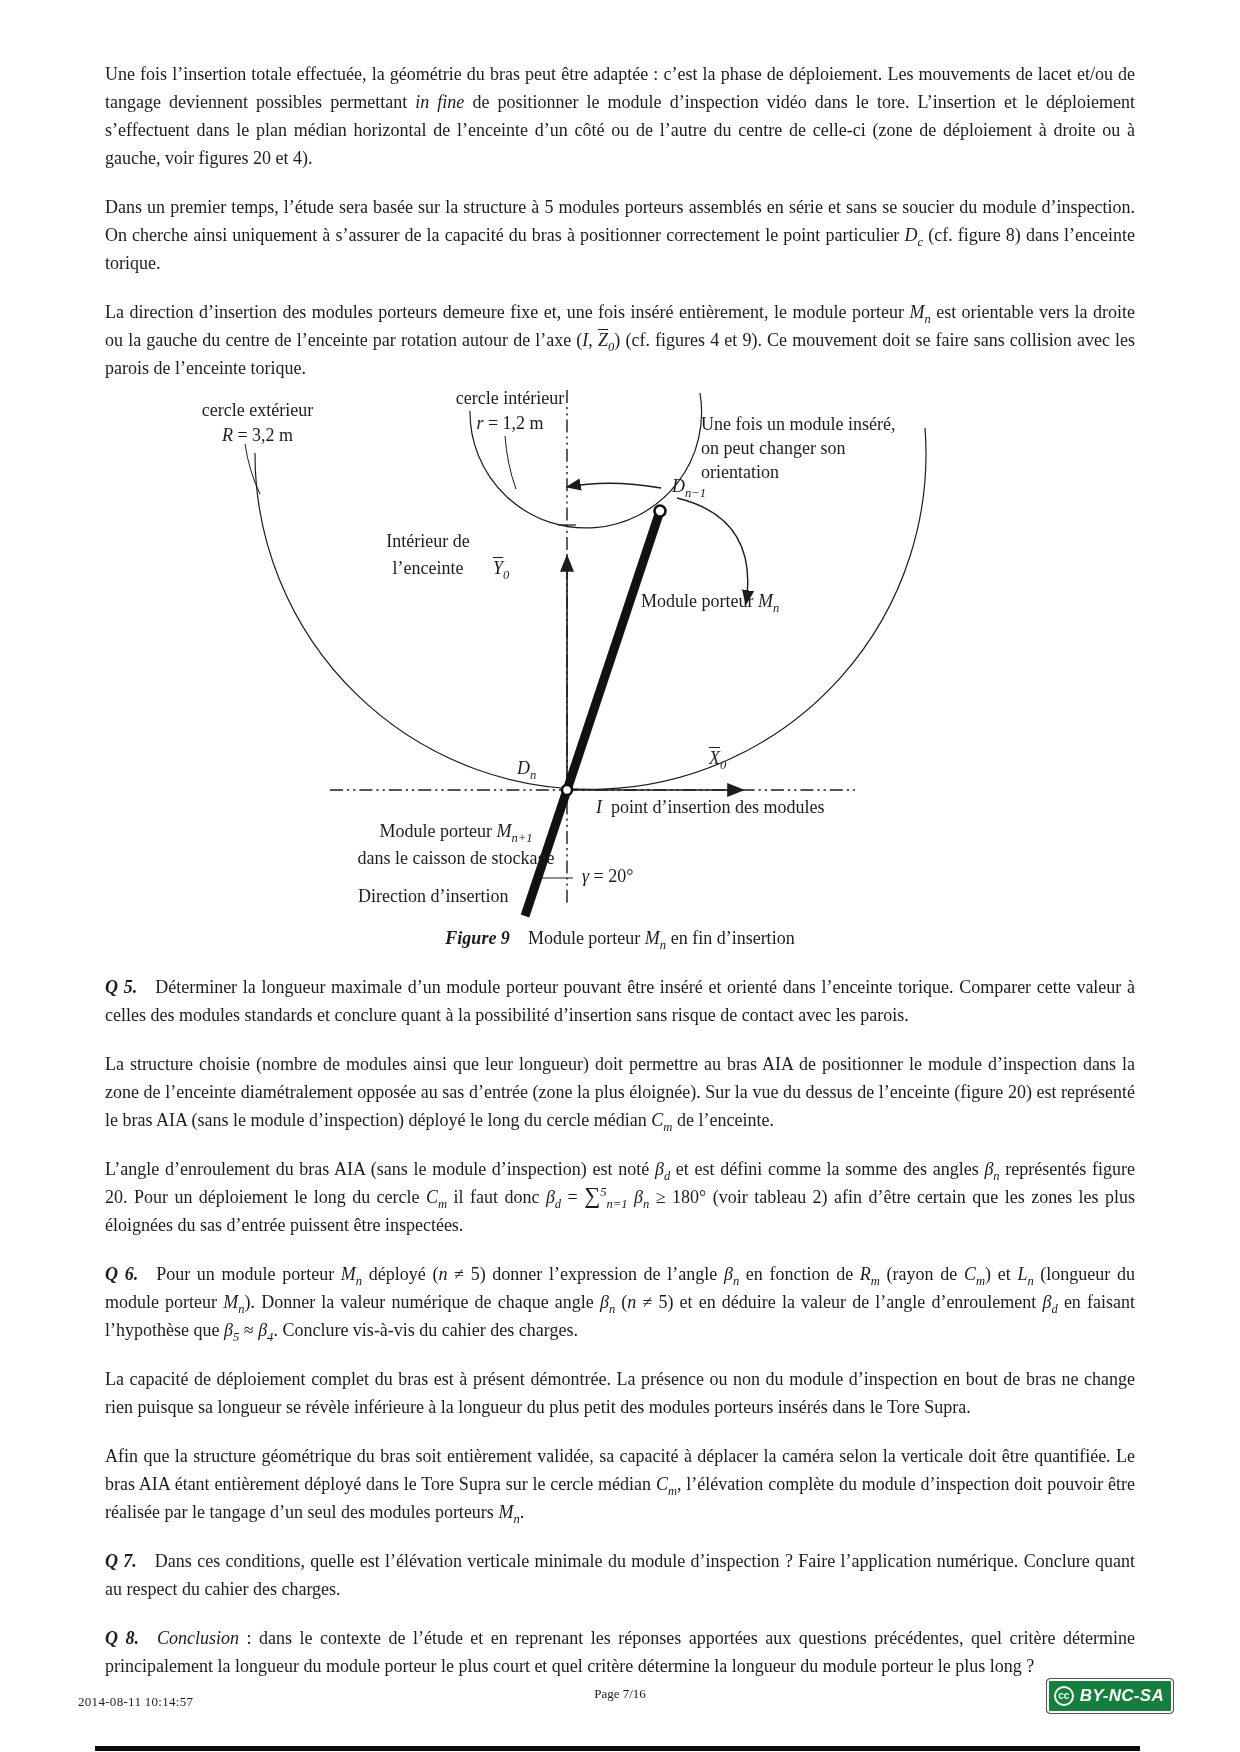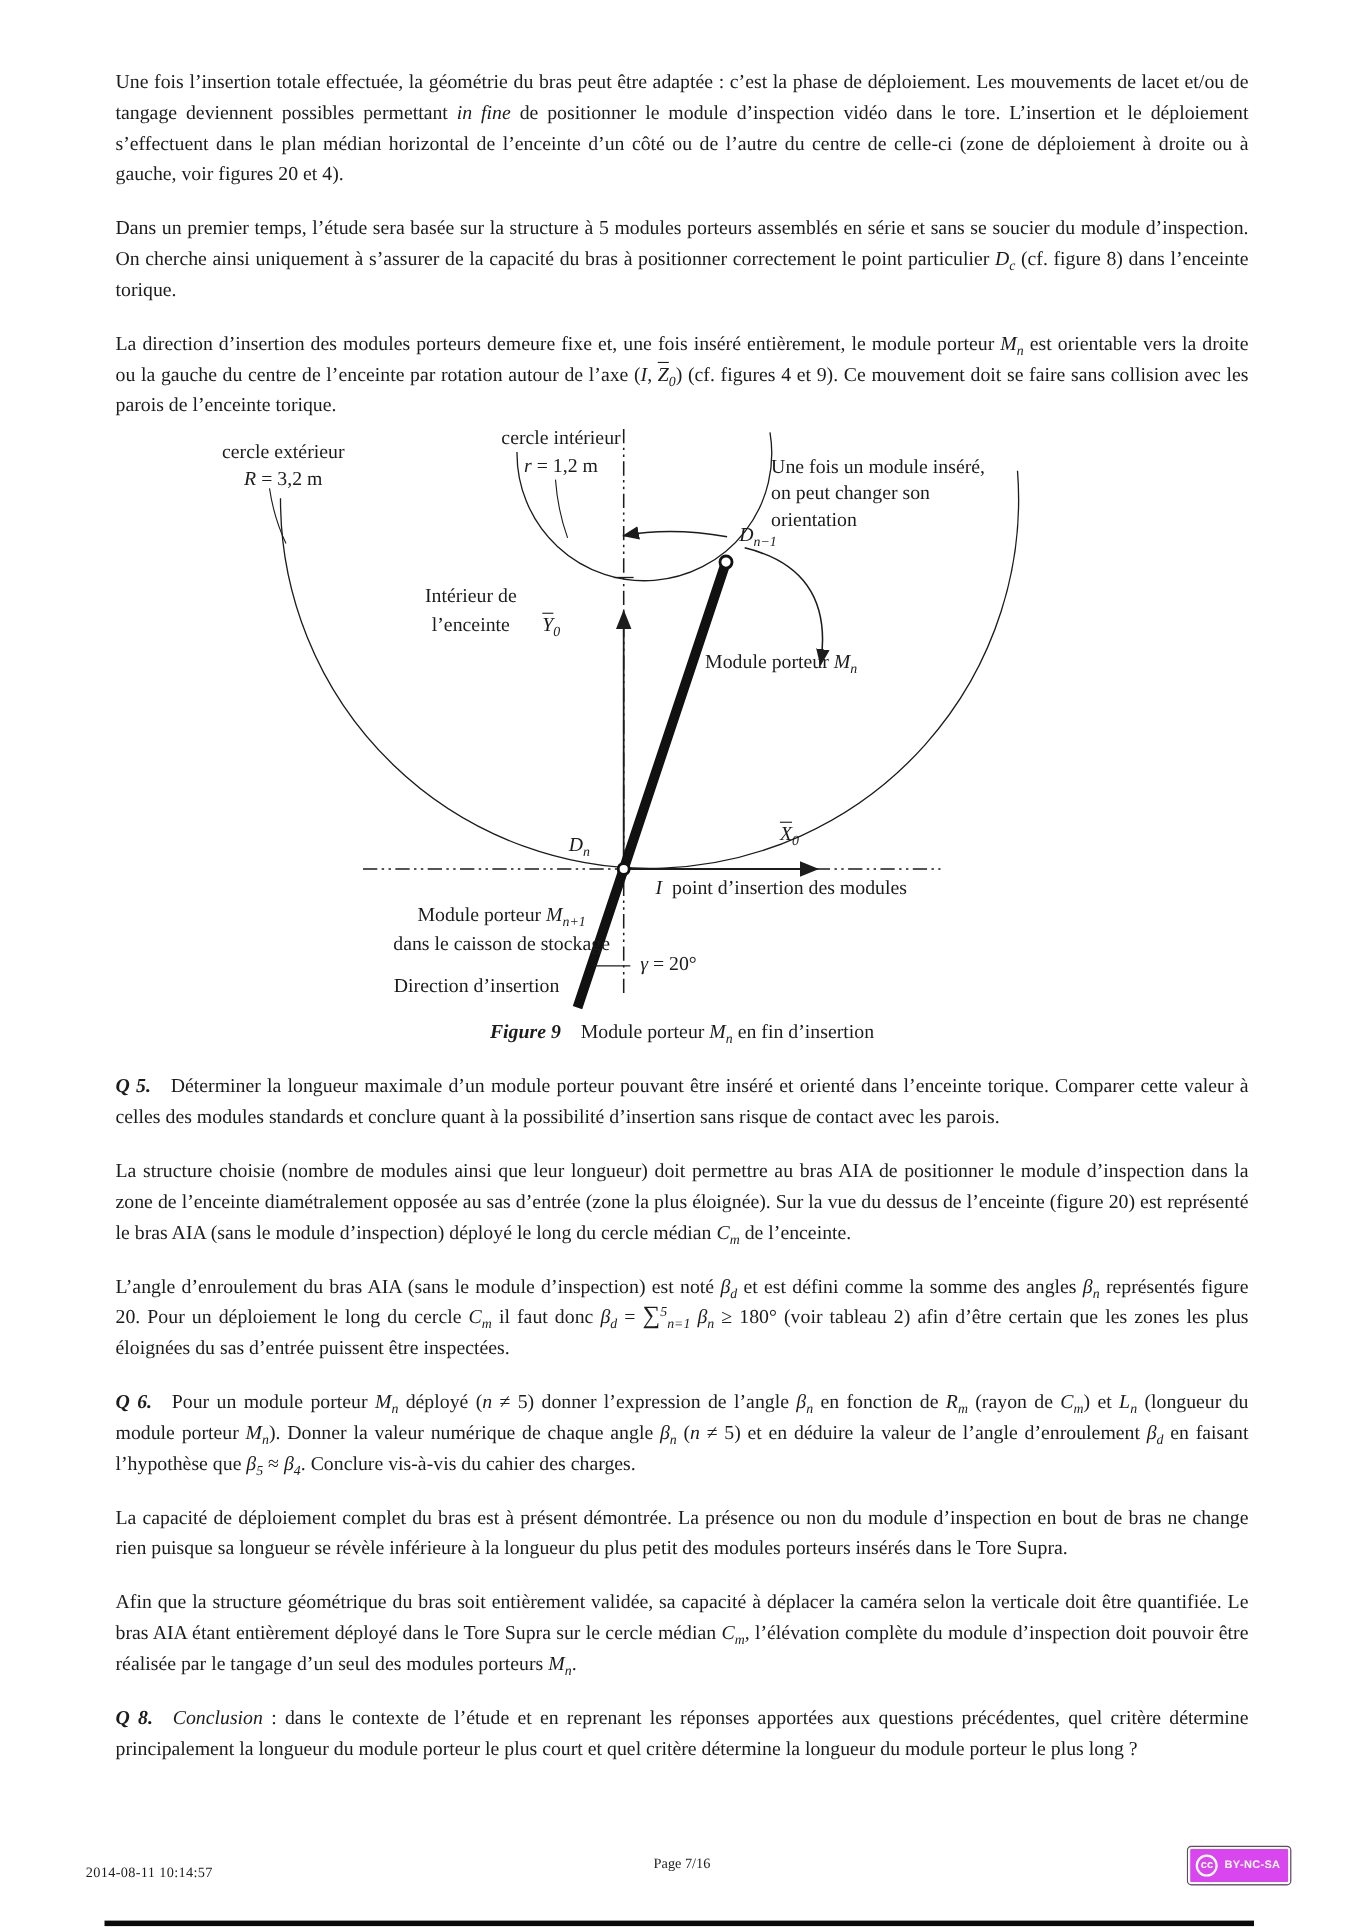--- a/index.html
+++ b/index.html
@@ -26,30 +26,30 @@
   .fig-label{position:absolute;line-height:25px;}
   .fig-center{text-align:center;}
   .fig-caption{text-align:center;margin:4px 0 0 0;padding-top:2px;}
   
   .footer{position:absolute;left:0;top:1678px;width:1240px;height:40px;}
   .footer-ts{position:absolute;left:78px;top:10px;font-size:13px;letter-spacing:0.3px;}
   .footer-page{position:absolute;left:0;width:1240px;text-align:center;top:2px;font-size:13px;}
   .cc-badge{
     position:absolute;right:66px;top:0px;
     display:flex;align-items:center;gap:6px;
-    background:#d946ef;border:1px solid #555;border-radius:4px;
+    background:#15803d;border:1px solid #555;border-radius:4px;
     box-shadow:inset 0 0 0 2px #fff;
     padding:3px 9px 3px 7px;
     font-family:"Liberation Sans","DejaVu Sans",sans-serif;
   }
   .cc-circle{
     width:16px;height:16px;border:2px solid #fff;border-radius:50%;
     color:#fff;font-size:10px;font-weight:bold;line-height:16px;text-align:center;
   }
-  .cc-text{color:#fff;font-weight:bold;font-size:10px;letter-spacing:0.3px;}
+  .cc-text{color:#fff;font-weight:bold;font-size:17px;letter-spacing:0.3px;font-style:italic;}
   .bottom-bar{position:absolute;left:95px;top:1746px;width:1045px;height:5px;background:#0a0a0a;}
 </style>
 </head>
 <body>
 
 <div class="content">
 
   <p class="body-par first"><span class="seg">Une fois l’insertion totale effectuée, la géométrie du bras peut être adaptée : c’est la phase de déploiement. Les mouvements de lacet et/ou de tangage deviennent possibles permettant </span><span class="seg-i">in fine</span><span class="seg"> de positionner le module d’inspection vidéo dans le tore. L’insertion et le déploiement s’effectuent dans le plan médian horizontal de l’enceinte d’un côté ou de l’autre du centre de celle-ci (zone de déploiement à droite ou à gauche, voir figures 20 et 4).</span></p>
   <p class="body-par"><span class="seg">Dans un premier temps, l’étude sera basée sur la structure à 5 modules porteurs assemblés en série et sans se soucier du module d’inspection. On cherche ainsi uniquement à s’assurer de la capacité du bras à positionner correctement le point particulier </span><span class="seg-m">D</span><sub class="seg-sub">c</sub><span class="seg"> (cf. figure 8) dans l’enceinte torique.</span></p>
   <p class="body-par"><span class="seg">La direction d’insertion des modules porteurs demeure fixe et, une fois inséré entièrement, le module porteur </span><span class="seg-m">M</span><sub class="seg-sub">n</sub><span class="seg"> est orientable vers la droite ou la gauche du centre de l’enceinte par rotation autour de l’axe (</span><span class="seg-m">I</span><span class="seg">, </span><span class="seg-vec">Z</span><sub class="seg-sub">0</sub><span class="seg">) (cf. figures 4 et 9). Ce mouvement doit se faire sans collision avec les parois de l’enceinte torique.</span></p>
@@ -118,20 +118,21 @@
   </div>
 
   <p class="fig-caption"><span class="seg-b">Figure 9</span><span class="seg">  Module porteur </span><span class="seg-m">M</span><sub class="seg-sub">n</sub><span class="seg"> en fin d’insertion</span></p>
 
   <p class="body-par"><span class="seg-b">Q 5.</span><span class="seg"> Déterminer la longueur maximale d’un module porteur pouvant être inséré et orienté dans l’enceinte torique. Comparer cette valeur à celles des modules standards et conclure quant à la possibilité d’insertion sans risque de contact avec les parois.</span></p>
   <p class="body-par"><span class="seg">La structure choisie (nombre de modules ainsi que leur longueur) doit permettre au bras AIA de positionner le module d’inspection dans la zone de l’enceinte diamétralement opposée au sas d’entrée (zone la plus éloignée). Sur la vue du dessus de l’enceinte (figure 20) est représenté le bras AIA (sans le module d’inspection) déployé le long du cercle médian </span><span class="seg-m">C</span><sub class="seg-sub">m</sub><span class="seg"> de l’enceinte.</span></p>
   <p class="body-par"><span class="seg">L’angle d’enroulement du bras AIA (sans le module d’inspection) est noté </span><span class="seg-m">β</span><sub class="seg-sub">d</sub><span class="seg"> et est défini comme la somme des angles </span><span class="seg-m">β</span><sub class="seg-sub">n</sub><span class="seg"> représentés figure 20. Pour un déploiement le long du cercle </span><span class="seg-m">C</span><sub class="seg-sub">m</sub><span class="seg"> il faut donc </span><span class="seg-m">β</span><sub class="seg-sub">d</sub><span class="seg"> = </span><span class="seg-sum">∑</span><sup class="seg-sup">5</sup><sub class="seg-sub">n=1</sub><span class="seg"> </span><span class="seg-m">β</span><sub class="seg-sub">n</sub><span class="seg"> ≥ 180° (voir tableau 2) afin d’être certain que les zones les plus éloignées du sas d’entrée puissent être inspectées.</span></p>
   <p class="body-par"><span class="seg-b">Q 6.</span><span class="seg"> Pour un module porteur </span><span class="seg-m">M</span><sub class="seg-sub">n</sub><span class="seg"> déployé (</span><span class="seg-m">n</span><span class="seg"> ≠ 5) donner l’expression de l’angle </span><span class="seg-m">β</span><sub class="seg-sub">n</sub><span class="seg"> en fonction de </span><span class="seg-m">R</span><sub class="seg-sub">m</sub><span class="seg"> (rayon de </span><span class="seg-m">C</span><sub class="seg-sub">m</sub><span class="seg">) et </span><span class="seg-m">L</span><sub class="seg-sub">n</sub><span class="seg"> (longueur du module porteur </span><span class="seg-m">M</span><sub class="seg-sub">n</sub><span class="seg">). Donner la valeur numérique de chaque angle </span><span class="seg-m">β</span><sub class="seg-sub">n</sub><span class="seg"> (</span><span class="seg-m">n</span><span class="seg"> ≠ 5) et en déduire la valeur de l’angle d’enroulement </span><span class="seg-m">β</span><sub class="seg-sub">d</sub><span class="seg"> en faisant l’hypothèse que </span><span class="seg-m">β</span><sub class="seg-sub">5</sub><span class="seg"> ≈ </span><span class="seg-m">β</span><sub class="seg-sub">4</sub><span class="seg">. Conclure vis-à-vis du cahier des charges.</span></p>
   <p class="body-par"><span class="seg">La capacité de déploiement complet du bras est à présent démontrée. La présence ou non du module d’inspection en bout de bras ne change rien puisque sa longueur se révèle inférieure à la longueur du plus petit des modules porteurs insérés dans le Tore Supra.</span></p>
   <p class="body-par"><span class="seg">Afin que la structure géométrique du bras soit entièrement validée, sa capacité à déplacer la caméra selon la verticale doit être quantifiée. Le bras AIA étant entièrement déployé dans le Tore Supra sur le cercle médian </span><span class="seg-m">C</span><sub class="seg-sub">m</sub><span class="seg">, l’élévation complète du module d’inspection doit pouvoir être réalisée par le tangage d’un seul des modules porteurs </span><span class="seg-m">M</span><sub class="seg-sub">n</sub><span class="seg">.</span></p>
+  <p class="body-par"><span class="seg-b">Q 7.</span><span class="seg"> Dans ces conditions, quelle est l’élévation verticale minimale du module d’inspection ? Faire l’application numérique. Conclure quant au respect du cahier des charges.</span></p>
   <p class="body-par"><span class="seg-b">Q 8.</span><span class="seg"> </span><span class="seg-i">Conclusion</span><span class="seg"> : dans le contexte de l’étude et en reprenant les réponses apportées aux questions précédentes, quel critère détermine principalement la longueur du module porteur le plus court et quel critère détermine la longueur du module porteur le plus long ?</span></p>
 
 </div>
 
 <div class="footer">
   <span class="footer-ts">2014-08-11 10:14:57</span>
   <div class="footer-page">Page 7/16</div>
   <div class="cc-badge">
     <span class="cc-circle">cc</span>
     <span class="cc-text">BY-NC-SA</span>

